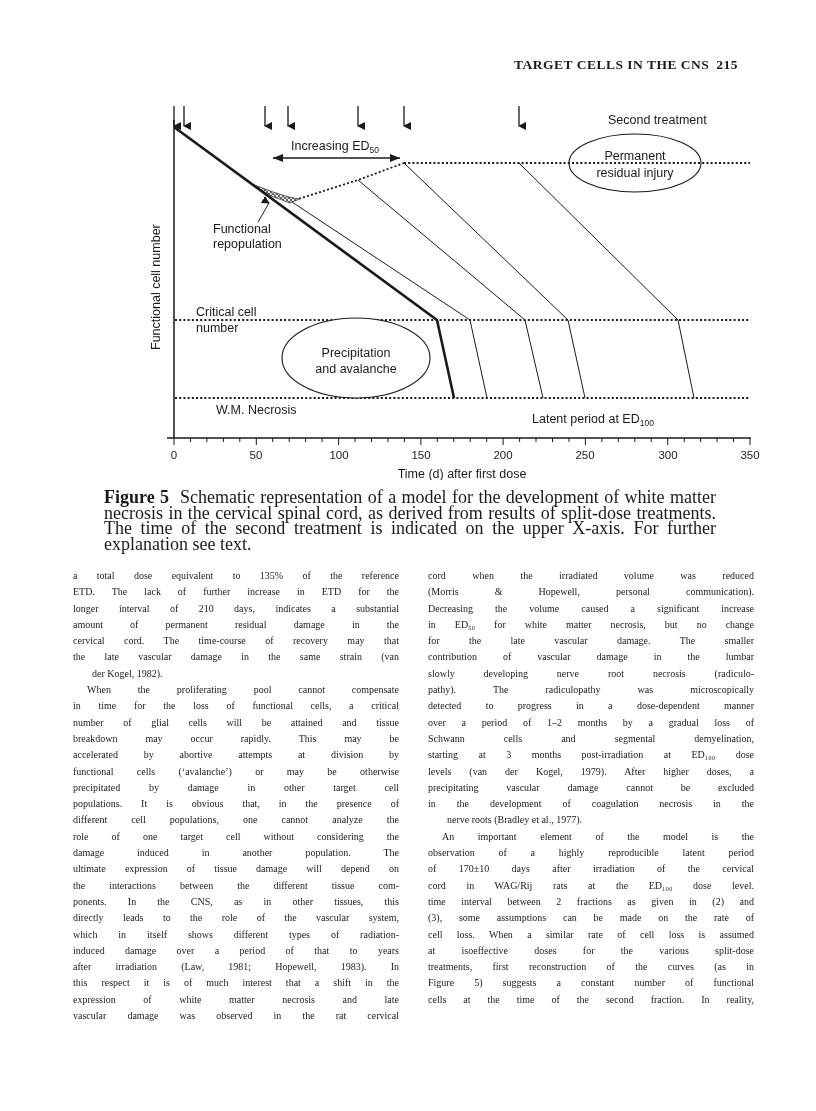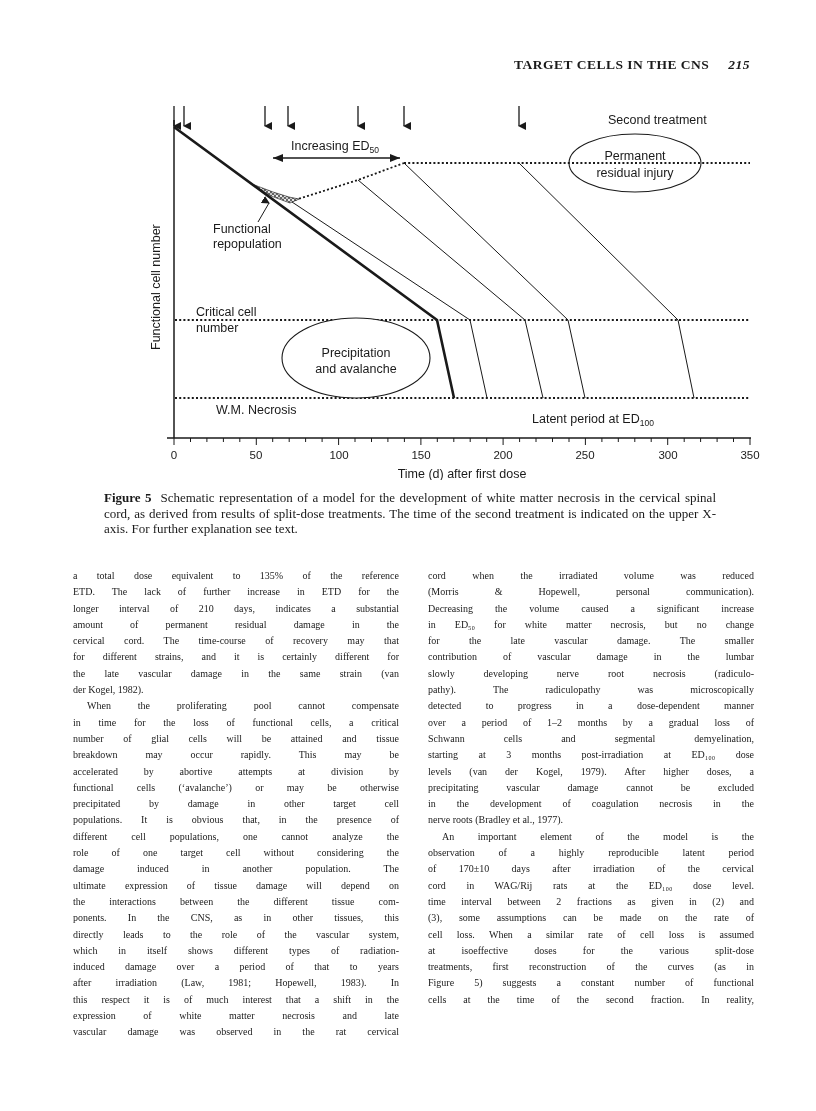--- a/index.html
+++ b/index.html
@@ -1,33 +1,33 @@
 <!DOCTYPE html>
 <html><head>
 <meta charset="utf-8">
 <style>
   html, body { margin: 0; padding: 0; background: #ffffff; }
   body { width: 816px; height: 1111px; position: relative; overflow: hidden;
          font-family: "Liberation Serif", "DejaVu Serif", serif; color: #1a1a1a; }
   .running-head { position: absolute; top: 57px; left: 514px; width: 240px;
                   font-size: 13.5px; font-weight: bold; letter-spacing: 0.5px; }
   .running-head .title { position: absolute; left: 0; }
-  .running-head .page { position: absolute; right: 4px; font-style: italic; }
+  .running-head .page { position: absolute; right: 16px; }
   .figure { position: absolute; left: 0; top: 0; width: 816px; height: 480px; margin-left: 45px; }
   .figure svg { position: absolute; left: 0; top: 0; }
   .svg-text { font-family: "Liberation Sans", "DejaVu Sans", sans-serif; fill: #1a1a1a; }
   .caption { position: absolute; left: 104px; top: 490px; width: 612px;
-             font-size: 13px; line-height: 15.6px; text-align: justify; }
+             font-size: 18px; line-height: 15.6px; text-align: justify; }
   .caption b { font-weight: bold; }
   .col { position: absolute; top: 568px; width: 326px; font-size: 10px;
          line-height: 16.3px; text-align: justify; hyphens: none; }
   .col.left { left: 73px; }
   .col.right { left: 428px; }
   .col .line { display: block; text-align: justify; text-align-last: justify; white-space: nowrap; }
-  .col .line.last { text-align-last: left; }
+  .col .line.last { text-align-last: left; margin-left: 19px; }
 </style>
 </head>
 <body>
 
 <div class="running-head">
   <span class="title">TARGET CELLS IN THE CNS</span>
   <span class="page">215</span>
 </div>
 
 <div class="figure">
@@ -161,21 +161,20 @@
 <div class="caption">
   <b>Figure 5</b>&nbsp;&nbsp;<span>Schematic representation of a model for the development of white matter necrosis in the cervical spinal cord, as derived from results of split-dose treatments. The time of the second treatment is indicated on the upper X-axis. For further explanation see text.</span>
 </div>
 
 <div class="col left">
   <span class="line">a total dose equivalent to 135% of the reference</span>
   <span class="line">ETD. The lack of further increase in ETD for the</span>
   <span class="line">longer interval of 210 days, indicates a substantial</span>
   <span class="line">amount of permanent residual damage in the</span>
   <span class="line">cervical cord. The time-course of recovery may that</span>
-  <span class="line">for different strains, and it is certainly different for</span>
   <span class="line">the late vascular damage in the same strain (van</span>
   <span class="line last">der Kogel, 1982).</span>
   <span class="line" style="padding-left:14px">When the proliferating pool cannot compensate</span>
   <span class="line">in time for the loss of functional cells, a critical</span>
   <span class="line">number of glial cells will be attained and tissue</span>
   <span class="line">breakdown may occur rapidly. This may be</span>
   <span class="line">accelerated by abortive attempts at division by</span>
   <span class="line">functional cells (‘avalanche’) or may be otherwise</span>
   <span class="line">precipitated by damage in other target cell</span>
   <span class="line">populations. It is obvious that, in the presence of</span>

